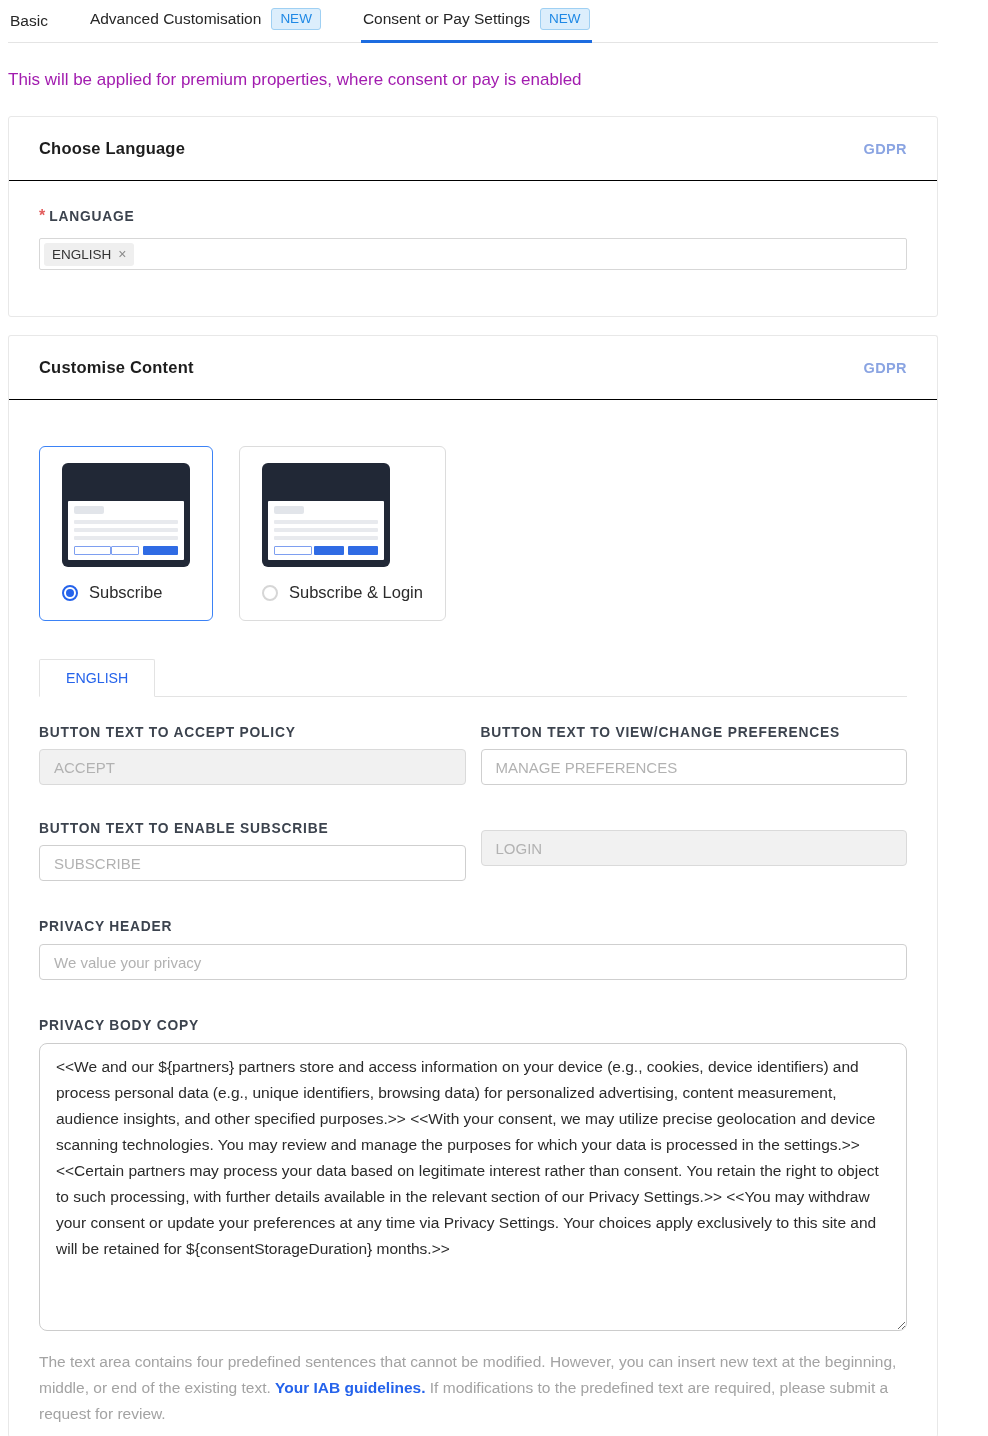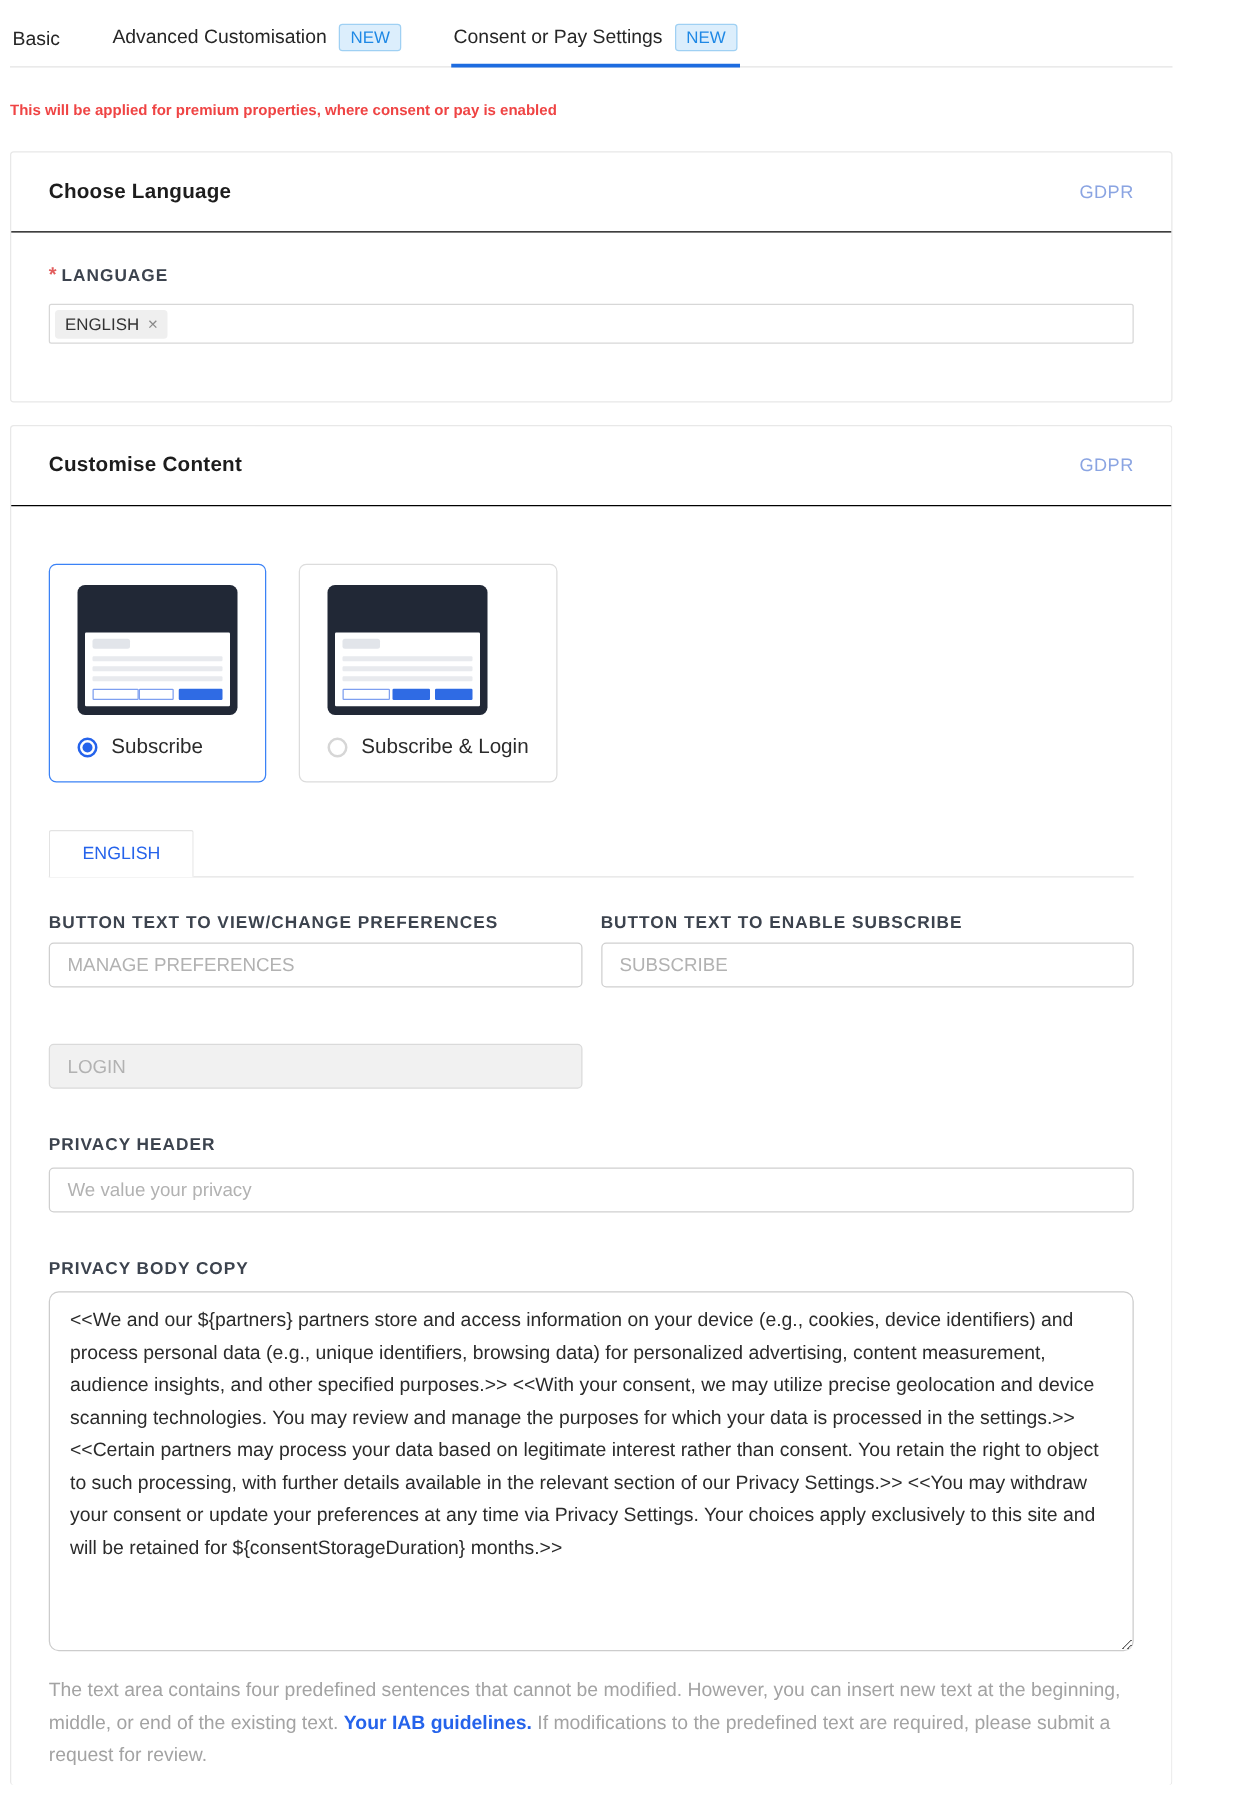--- a/index.html
+++ b/index.html
@@ -15,37 +15,37 @@
   *{box-sizing:border-box;margin:0;padding:0;}
   html,body{background:#fff;}
   body{
     width:988px;height:1436px;overflow:hidden;
     font-family:"Liberation Sans","DejaVu Sans",sans-serif;
     color:#2e2e2e;
   }
   .page{width:930px;margin-left:8px;}
 
   
-  .tabs{display:flex;align-items:flex-end;gap:38px;border-bottom:1px solid #e4e4e4;padding-top:13px;}
+  .tabs{display:flex;align-items:flex-end;gap:38px;border-bottom:1px solid #e4e4e4;padding-top:2px;}
   .tab{display:flex;align-items:center;gap:10px;padding:6px 2px 10px;margin-bottom:-1px;
        border-bottom:3px solid transparent;font-size:15.5px;color:#262626;cursor:pointer;white-space:nowrap;}
   .tab.active{border-bottom-color:#1d6ce0;}
   .badge-new{background:var(--badge_bg);border:1px solid var(--badge_border);color:var(--badge_text);
        font-size:13.5px;padding:2px 8px;border-radius:3px;line-height:1.2;}
 
-  .description{margin:27px 0 0;font-size:12px;color:#ef4444;font-weight:bold;}
+  .description{margin:27px 0 0;font-size:17px;color:#a21caf;}
 
   
   .card{border:1px solid #e8e8e8;border-radius:3px;background:#fff;}
   .card.lang{margin-top:26px;}
   .card.content{margin-top:18px;border-bottom:none;}
   .card-header{display:flex;align-items:center;justify-content:space-between;
        padding:22px 30px;border-bottom:1px solid #000000;}
   .card-title{font-size:16.5px;font-weight:bold;color:#1d1d1d;letter-spacing:.2px;}
-  .gdpr{font-size:14.5px;font-weight:normal;color:var(--gdpr);letter-spacing:.4px;text-align:right;}
+  .gdpr{font-size:14.5px;font-weight:bold;color:var(--gdpr);letter-spacing:.4px;text-align:right;}
   .card-body{padding:26px 30px 46px;}
   .card.content .card-body{padding:28px 30px 10px;}
 
   .field-label{font-size:13.8px;font-weight:bold;color:#3c434e;letter-spacing:.8px;}
   .req{color:var(--required);margin-right:4px;font-weight:bold;}
 
   
   .multiselect{margin-top:13px;border:1px solid #d7d7d7;border-radius:2px;background:#fff;
        height:32px;display:flex;align-items:center;padding:0 4px;cursor:text;}
   .tag{display:inline-flex;align-items:center;gap:7px;background:#efefef;border-radius:3px;
@@ -184,20 +184,24 @@
           </div>
         </div>
       </div>
 
       <div class="lang-tabs">
         <div class="lang-tab">ENGLISH</div>
       </div>
 
       <div class="fields-grid">
         <div class="form-field">
+          <span class="field-label">BUTTON TEXT TO ACCEPT POLICY</span>
+          <input class="tinput disabled" type="text" placeholder="ACCEPT" style="">
+        </div>
+        <div class="form-field">
           <span class="field-label">BUTTON TEXT TO VIEW/CHANGE PREFERENCES</span>
           <input class="tinput" type="text" placeholder="MANAGE PREFERENCES" style="">
         </div>
         <div class="form-field">
           <span class="field-label">BUTTON TEXT TO ENABLE SUBSCRIBE</span>
           <input class="tinput" type="text" placeholder="SUBSCRIBE" style="">
         </div>
         <div class="form-field">
           <input class="tinput disabled" type="text" placeholder="LOGIN" style="">
         </div>

